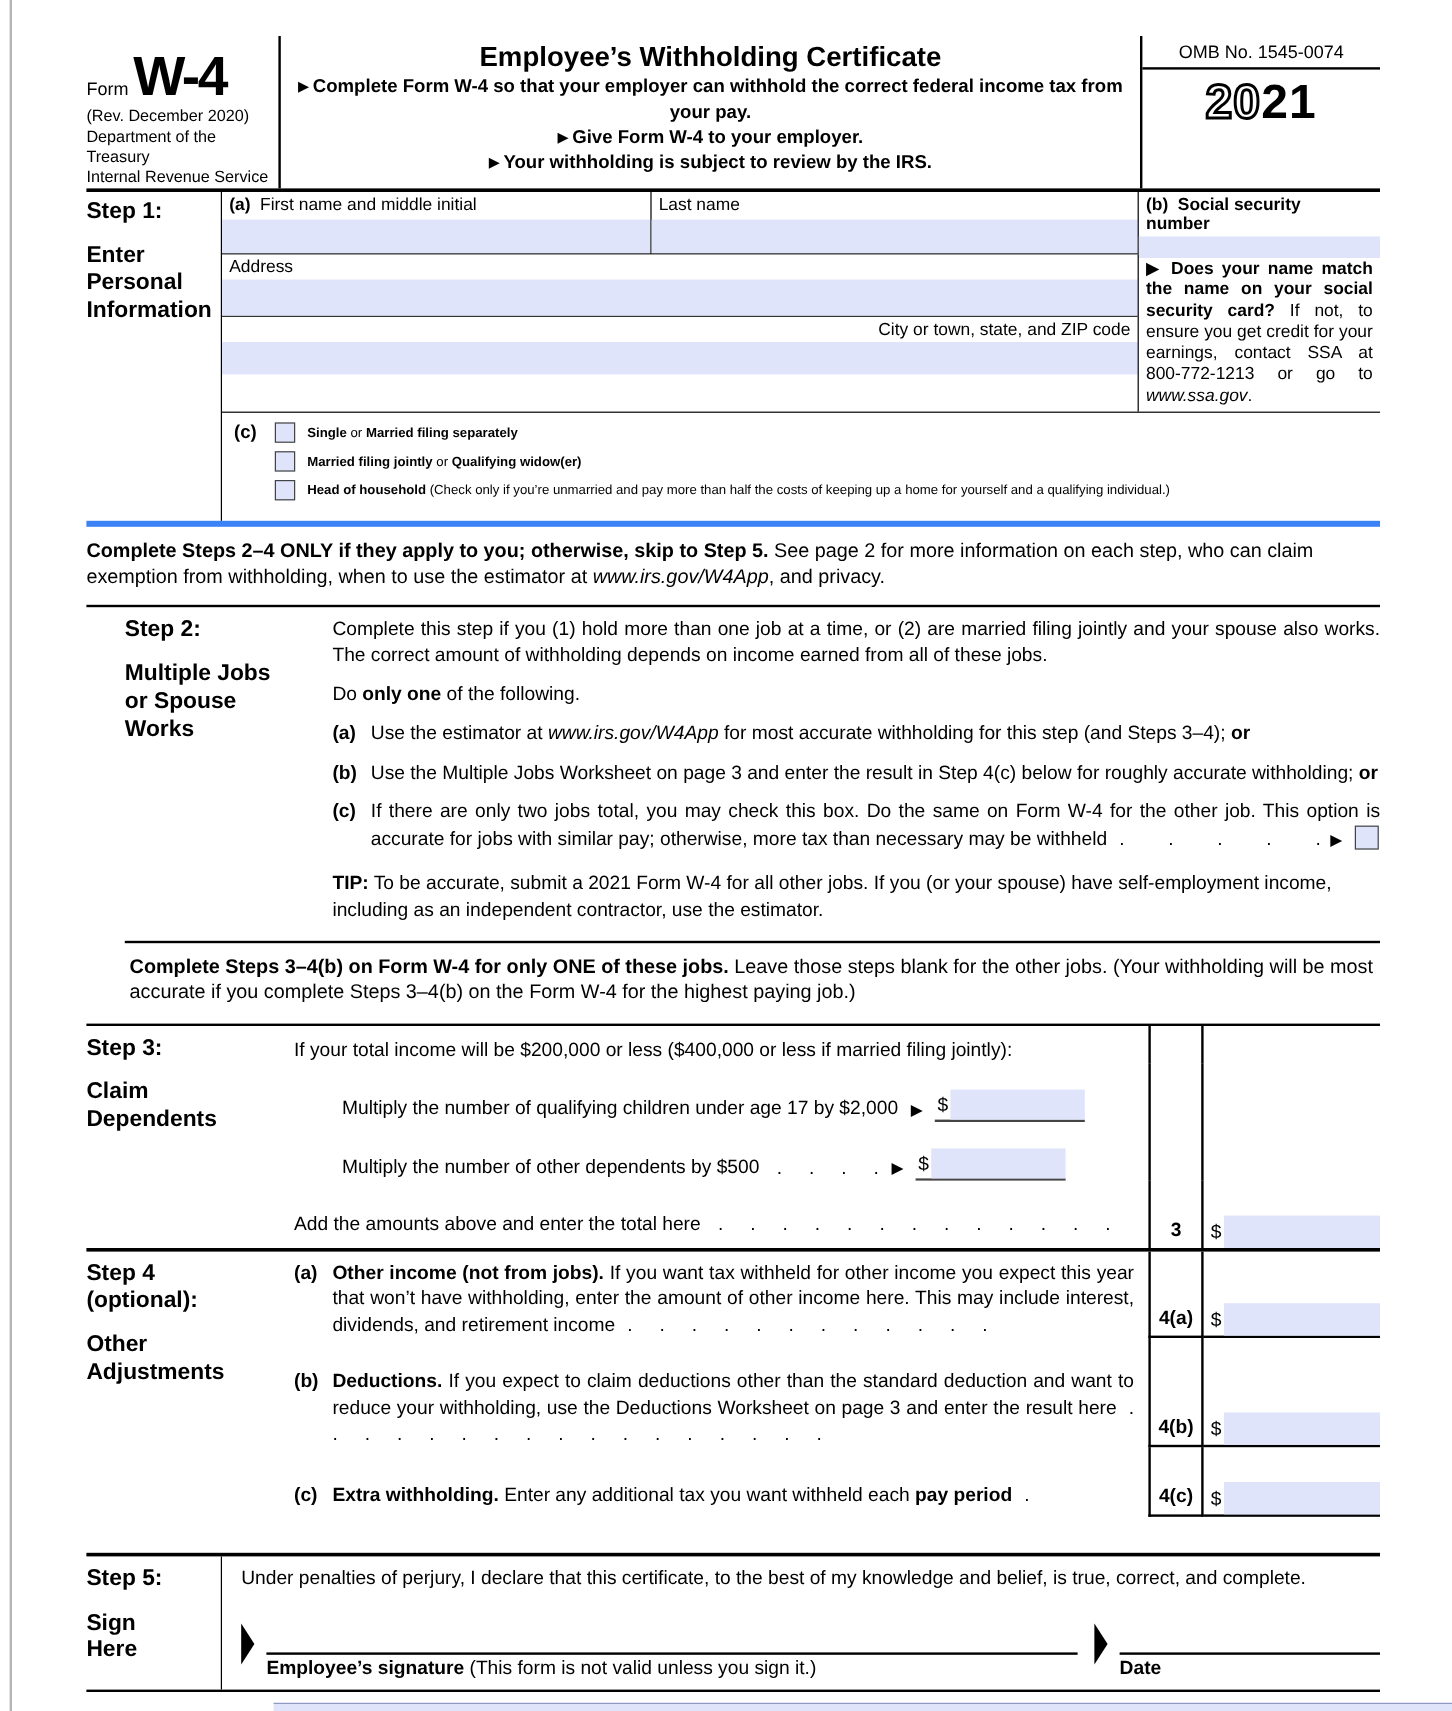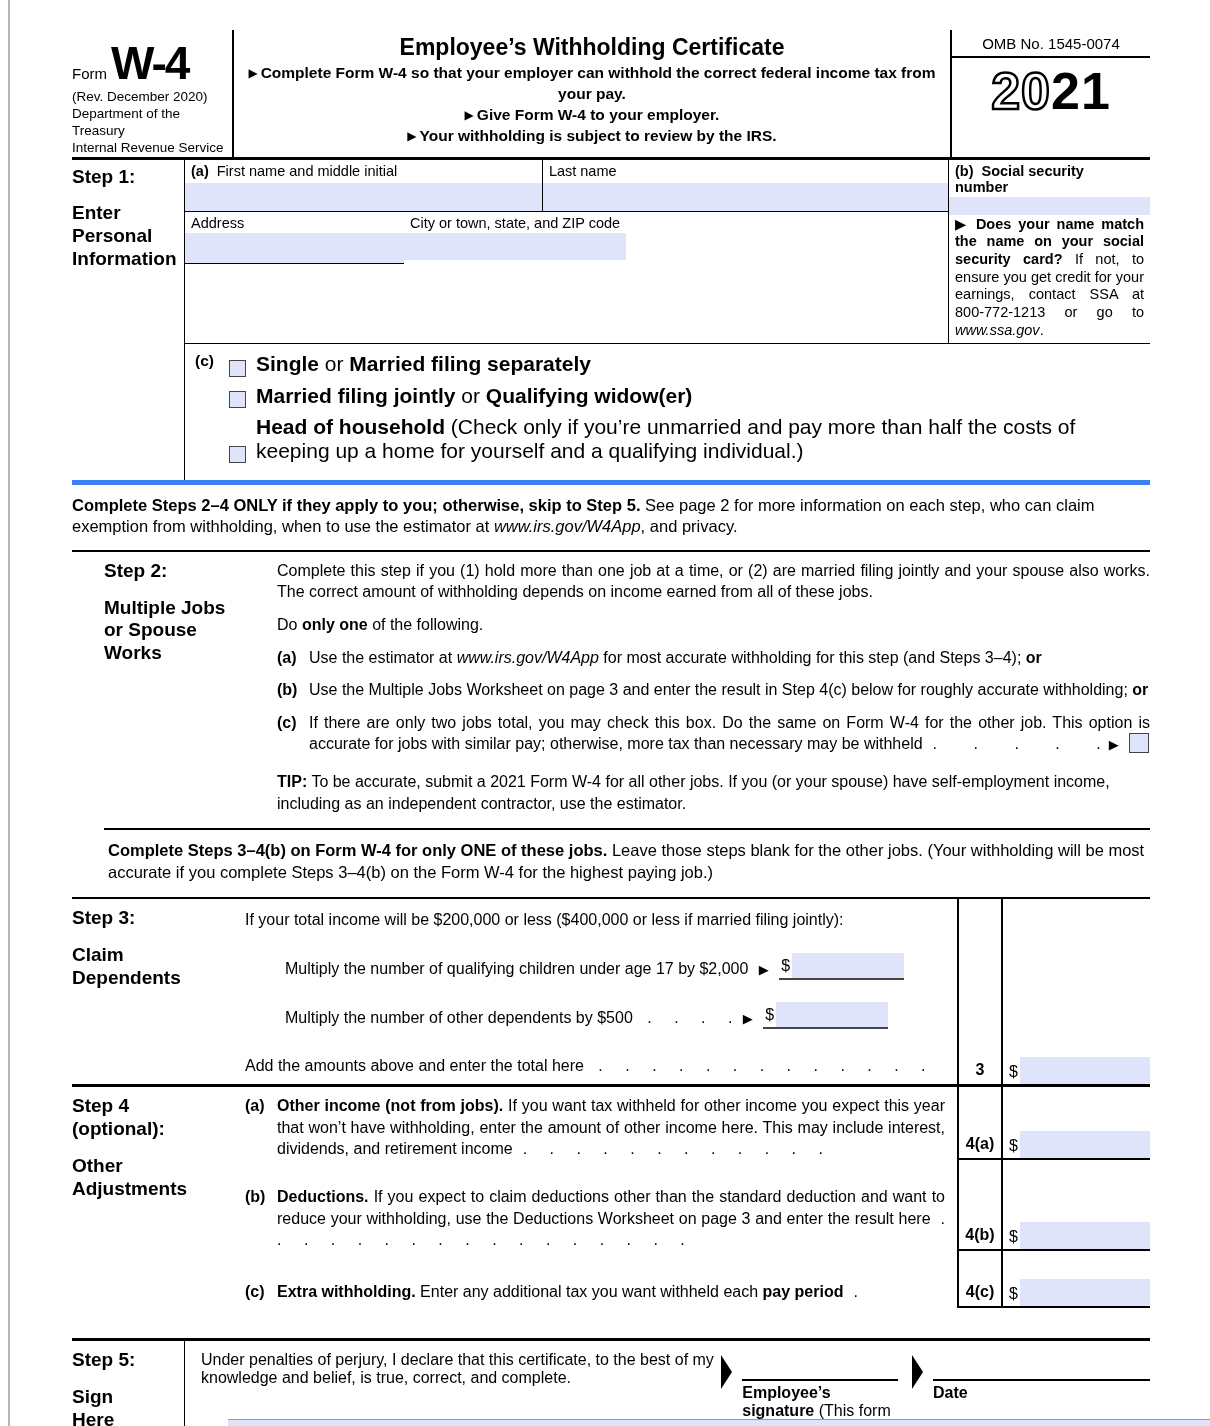--- a/index.html
+++ b/index.html
@@ -22,21 +22,21 @@
   .logo-form { font-size:15px; margin-right:4px; }
   .logo-w4 { font-size:46px; font-weight:bold; letter-spacing:-2px; line-height:0.85; }
   .hdr-left .small { font-size:13.5px; line-height:1.25; }
   .hdr-left .rev { margin-top:6px; }
   .hdr-center { flex:1; border-left:2px solid #000; border-right:2px solid #000; text-align:center; padding:4px 10px 2px; }
   .hdr-title { font-size:23px; font-weight:bold; margin-bottom:2px; }
   .hdr-bullet { font-size:15.5px; font-weight:bold; line-height:1.35; }
   .hdr-bullet .arr { font-size:12px; vertical-align:1px; margin-right:3px; }
   .hdr-right { width:198px; text-align:center; display:flex; flex-direction:column; }
   .omb { font-size:15px; padding:5px 2px 4px; border-bottom:2px solid #000; }
-  .year { font-size:52px; font-weight:bold; line-height:1.1; padding-top:5px; letter-spacing:1px; }
+  .year { font-size:40px; font-weight:bold; line-height:1.1; padding-top:5px; letter-spacing:1px; }
   .year .outline { color:#fff; -webkit-text-stroke:2.5px #000; }
 
   
   .b { font-weight:bold; }
   .i { font-style:italic; }
   .arr { font-size:13px; }
   .field { background:#dfe4fa; border:none; outline:none; width:100%; font:16px "Liberation Sans",sans-serif; padding:0 6px; display:block; }
   .cb { display:inline-block; width:17px; height:17px; background:#dfe4fa; border:1px solid #444; flex:none; cursor:pointer; }
 
   
@@ -47,30 +47,30 @@
   .s1-main { flex:1; display:flex; flex-direction:column; }
   .s1r1 { display:flex; height:52px; border-bottom:1.5px solid #000; }
   .cell { display:flex; flex-direction:column; }
   .cell .lab { font-size:14.5px; padding:3px 6px 2px; }
   .cell .lab .b { margin-right:8px; }
   .cell .field { margin-top:auto; height:28px; }
   .c-first { flex:355; }
   .c-last  { flex:403; border-left:1.5px solid #000; }
   .c-ssn   { width:202px; flex:none; border-left:1.5px solid #000; }
   .s1r23 { display:flex; border-bottom:1.5px solid #000; }
-  .s1r23-left { flex:1; display:flex; flex-direction:row; }
+  .s1r23-left { flex:1; display:flex; flex-direction:column; }
   .r-addr { height:52px; border-bottom:1.5px solid #000; display:flex; flex-direction:column; }
   .r-addr .field { margin-top:auto; height:30px; }
   .r-city { height:48px; display:flex; flex-direction:column;align-items:flex-end; }
   .r-city .field { margin-top:auto; height:30px; }
   .ssa { width:202px; flex:none; border-left:1.5px solid #000; font-size:14.5px; line-height:1.22; padding:4px 6px; text-align:justify; }
   .s1c { display:flex; padding:8px 0 10px; }
   .s1c-pre { width:44px; font-weight:bold; font-size:15.5px; padding-left:10px; }
   .cb-rows { flex:1; }
-  .cb-row { display:flex; align-items:flex-end; margin-bottom:7px; font-size:21px; }
+  .cb-row { display:flex; align-items:center; margin-bottom:7px; font-size:11px; }
   .cb-row .cb { margin-right:10px; margin-top:0; }
   .cb-row .lbl { line-height:1.15; }
 
   
   .note { font-size:16.5px; line-height:1.3; padding:10px 0 12px; }
   .note24 { border-bottom:2px solid #000; }
   .note34 { padding:10px 0 14px;margin-left:36px; }
 
   
   .s2 { display:flex; border-bottom:2px solid #000; padding:8px 0 14px;margin-left:32px; }
@@ -106,21 +106,21 @@
   .pt1 { padding-top:8px; }
   .pt2 { padding-top:26px; }
   .pt3 { padding-top:30px; padding-bottom:6px; }
   .just { text-align:justify; }
 
   .gap30 { height:30px; }
 
   
   .s5 { display:flex; border-top:3px solid #000; border-bottom:2px solid #000; height:116px; }
   .s5-label { width:113px; flex:none; border-right:1.5px solid #000; padding-top:8px; }
-  .s5-main { flex:1; padding:10px 0 0 16px; display:flex; flex-direction:row; }
+  .s5-main { flex:1; padding:10px 0 0 16px; display:flex; flex-direction:column; }
   .perjury { font-size:16px; }
   .sigrow { margin-top:auto; display:flex; padding-bottom:8px; }
   .sigbox { flex:1; margin-right:14px; }
   .datebox { width:238px; flex:none; }
   .linerow { display:flex; align-items:flex-end; }
   .tri { width:0; height:0; border-top:17px solid transparent; border-bottom:17px solid transparent; border-left:11px solid #000; margin-right:10px; margin-bottom:-8px; }
   .sigline { flex:1; border-bottom:2px solid #000; height:30px; }
   .sigcap { font-size:16px; padding:3px 0 0 21px; }
 </style>
 </head>

